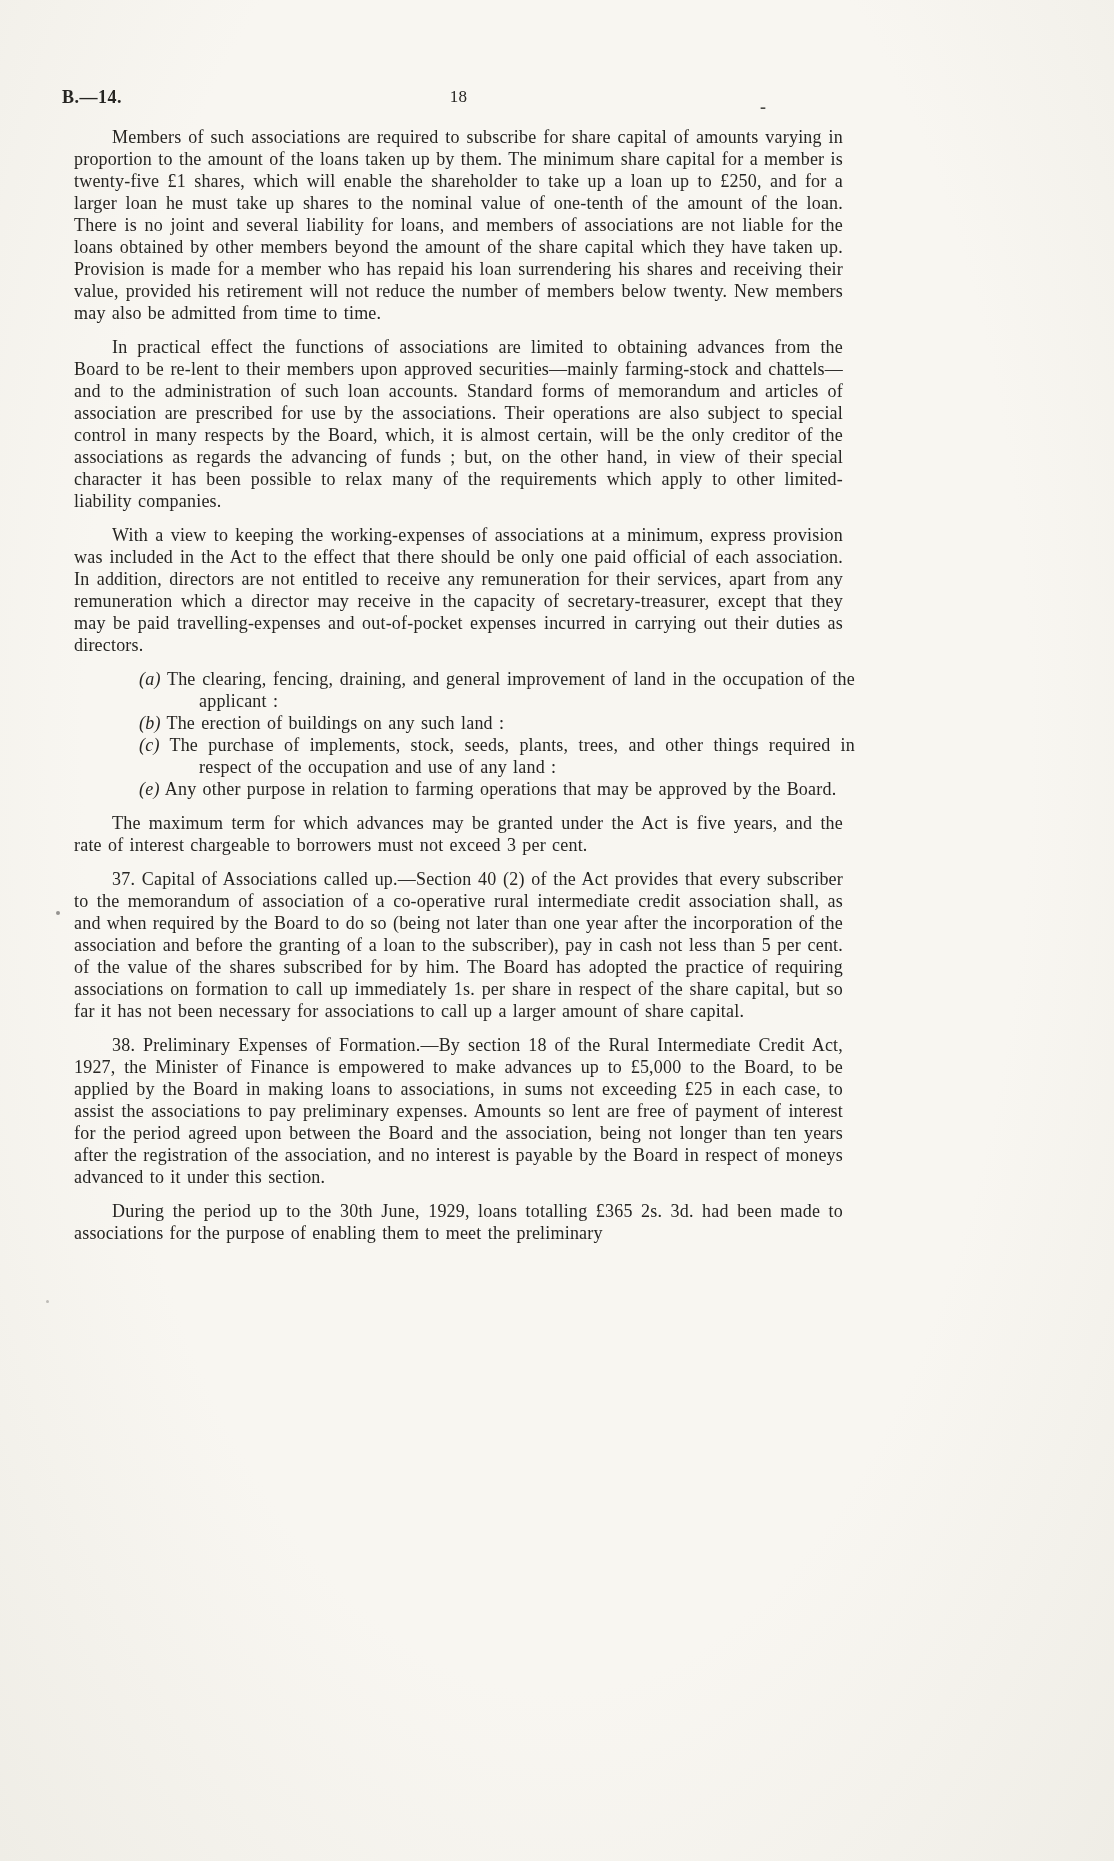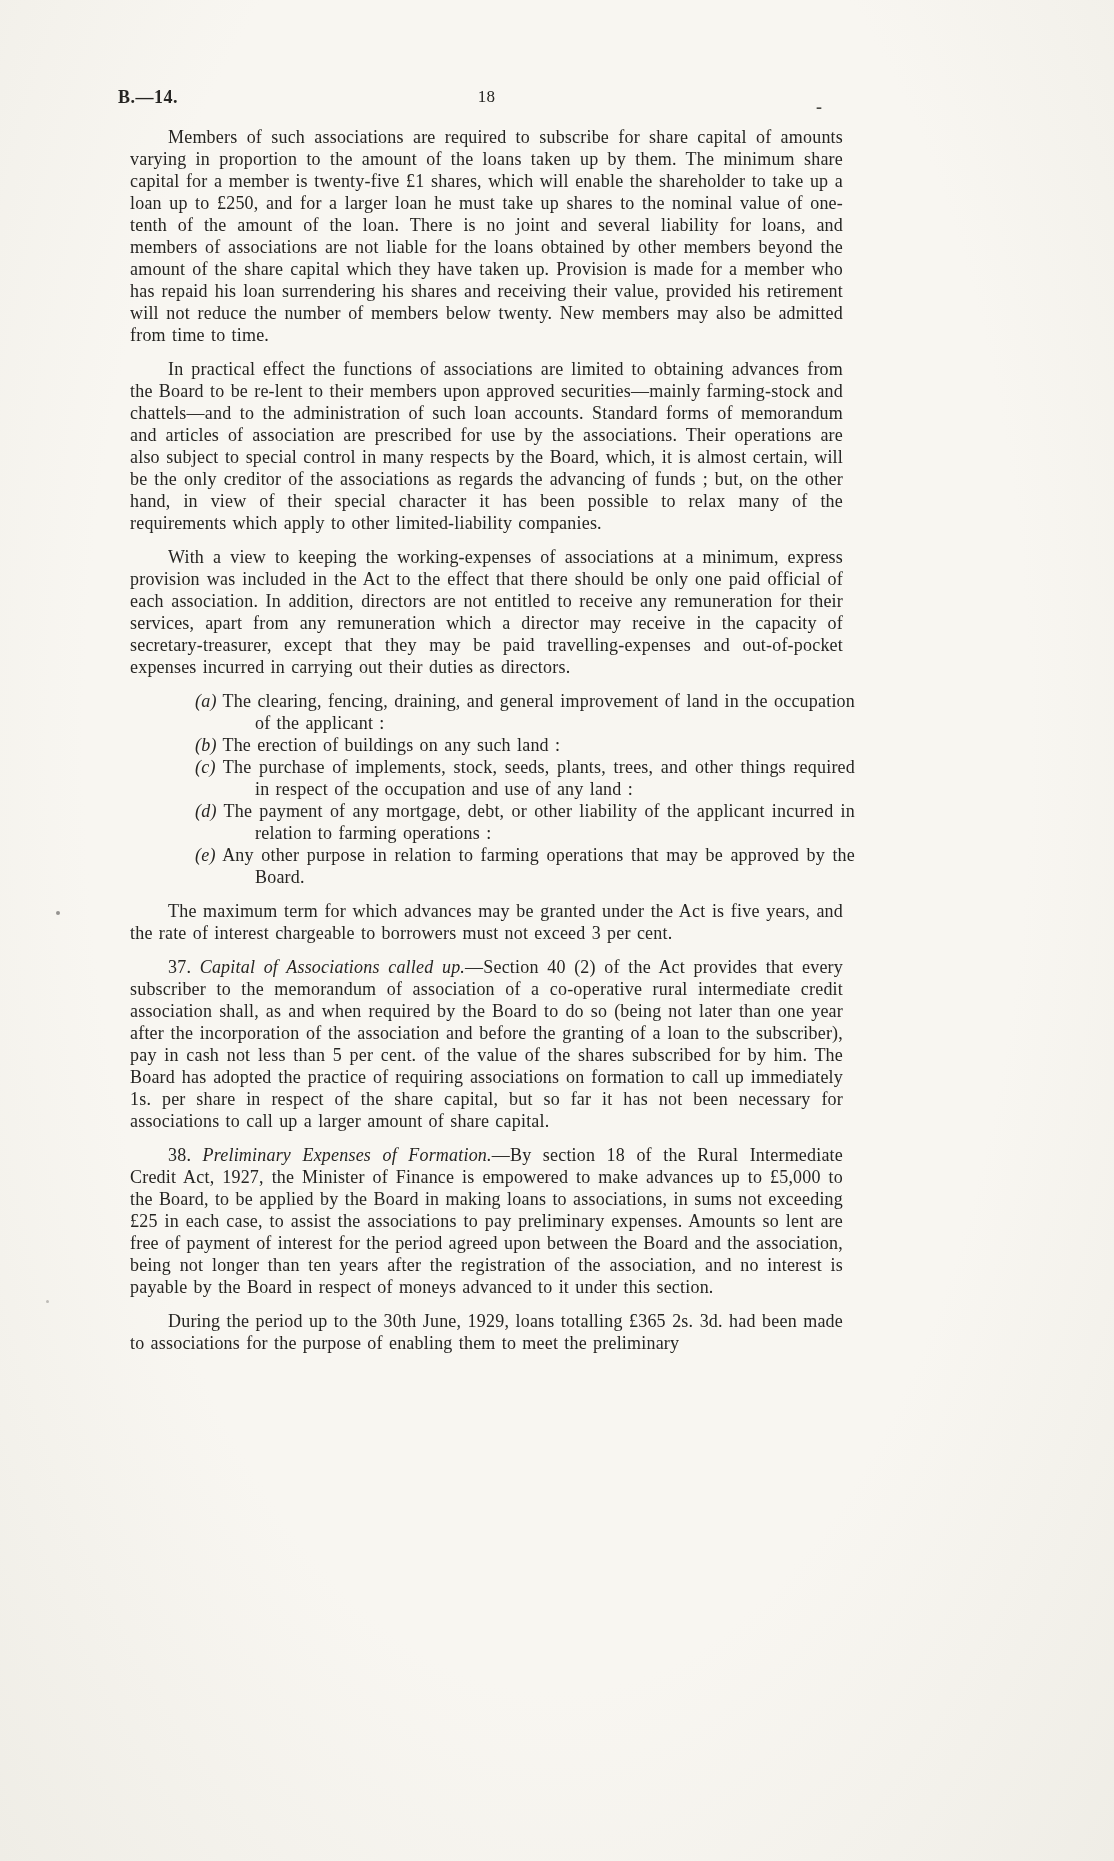--- a/index.html
+++ b/index.html
@@ -8,21 +8,21 @@
     font-family: "Liberation Serif", "DejaVu Serif", serif;
   }
   .sheet {
     position: relative;
     width: 1114px;
     height: 1861px;
     margin: 0 auto;
     background: #f6f4ee;
     background-image: radial-gradient(ellipse at 50% 40%, #f8f6f1 60%, #efede6 100%);
     box-sizing: border-box;
-    padding: 86px 259px 0 118px;
+    padding: 86px 259px 0 62px;
     color: #262522;
     font-size: 18px;
     line-height: 22px;
     letter-spacing: 0.2px;
     word-spacing: 1.5px;
     overflow: hidden;
   }
   .page-header {
     position: relative;
     height: 26px;
@@ -49,21 +49,21 @@
     left: 698px;
     top: 10px;
     color: #4a4a46;
     font-weight: bold;
   }
   .para {
     margin: 12px;
     text-align: justify;
   }
   .indent { text-indent: 38px; }
-  .italic { font-style: italic; }
+  .italic { }
   .hang {
     margin: 0;
     text-align: justify;
     padding-left: 137px;
     text-indent: -60px;
   }
   .hang .label { font-style: italic; }
   .speck {
     position: absolute;
     width: 4px;
@@ -90,21 +90,20 @@
 
   <p class="para indent">In practical effect the functions of associations are limited to obtaining advances from the Board to be re-lent to their members upon approved securities—mainly farming-stock and chattels—and to the administration of such loan accounts. Standard forms of memorandum and articles of association are prescribed for use by the associations.  Their operations are also subject to special control in many respects by the Board, which, it is almost certain, will be the only creditor of the associations as regards the advancing of funds ; but, on the other hand, in view of their special character it has been possible to relax many of the requirements which apply to other limited-liability companies.</p>
 
   <p class="para indent">With a view to keeping the working-expenses of associations at a minimum, express provision was included in the Act to the effect that there should be only one paid official of each association.  In addition, directors are not entitled to receive any remuneration for their services, apart from any remuneration which a director may receive in the capacity of secretary-treasurer, except that they may be paid travelling-expenses and out-of-pocket expenses incurred in carrying out their duties as directors.</p>
 
 
   <div>
     <p class="hang"><span class="label">(a)</span> <span>The clearing, fencing, draining, and general improvement of land in the occupation of the applicant :</span></p>
     <p class="hang"><span class="label">(b)</span> <span>The erection of buildings on any such land :</span></p>
     <p class="hang"><span class="label">(c)</span> <span>The purchase of implements, stock, seeds, plants, trees, and other things required in respect of the occupation and use of any land :</span></p>
-    <p class="hang"><span class="label">(d)</span> <span>The payment of any mortgage, debt, or other liability of the applicant incurred in relation to farming operations :</span></p>
     <p class="hang"><span class="label">(e)</span> <span>Any other purpose in relation to farming operations that may be approved by the Board.</span></p>
   </div>
 
   <p class="para indent">The maximum term for which advances may be granted under the Act is five years, and the rate of interest chargeable to borrowers must not exceed 3 per cent.</p>
 
   <p class="para indent"><span>37.</span> <span class="italic">Capital of Associations called up.</span><span>—Section 40 (2) of the Act provides that every subscriber to the memorandum of association of a co-operative rural intermediate credit association shall, as and when required by the Board to do so (being not later than one year after the incorporation of the association and before the granting of a loan to the subscriber), pay in cash not less than 5 per cent. of the value of the shares subscribed for by him.  The Board has adopted the practice of requiring associations on formation to call up immediately 1s. per share in respect of the share capital, but so far it has not been necessary for associations to call up a larger amount of share capital.</span></p>
 
   <p class="para indent"><span>38.</span> <span class="italic">Preliminary Expenses of Formation.</span><span>—By section 18 of the Rural Intermediate Credit Act, 1927, the Minister of Finance is empowered to make advances up to £5,000 to the Board, to be applied by the Board in making loans to associations, in sums not exceeding £25 in each case, to assist the associations to pay preliminary expenses.  Amounts so lent are free of payment of interest for the period agreed upon between the Board and the association, being not longer than ten years after the registration of the association, and no interest is payable by the Board in respect of moneys advanced to it under this section.</span></p>
 
   <p class="para indent">During the period up to the 30th June, 1929, loans totalling £365 2s. 3d. had been made to associations for the purpose of enabling them to meet the preliminary</p>

